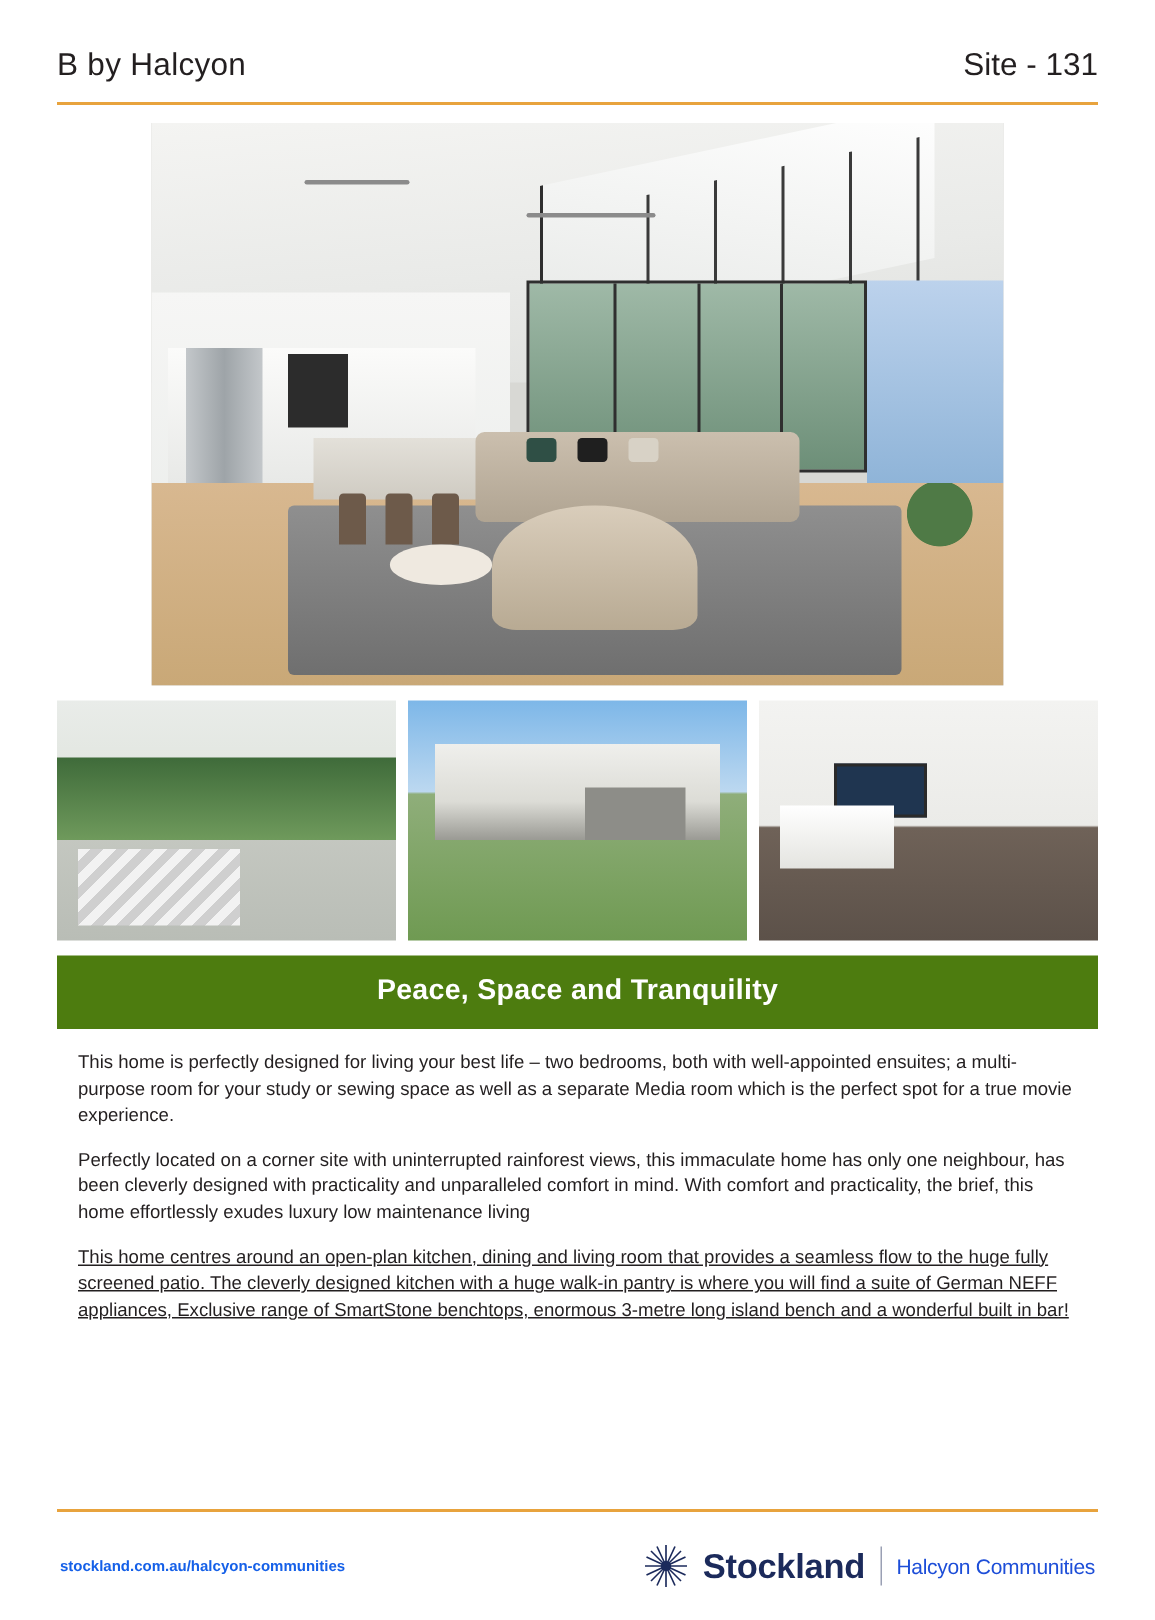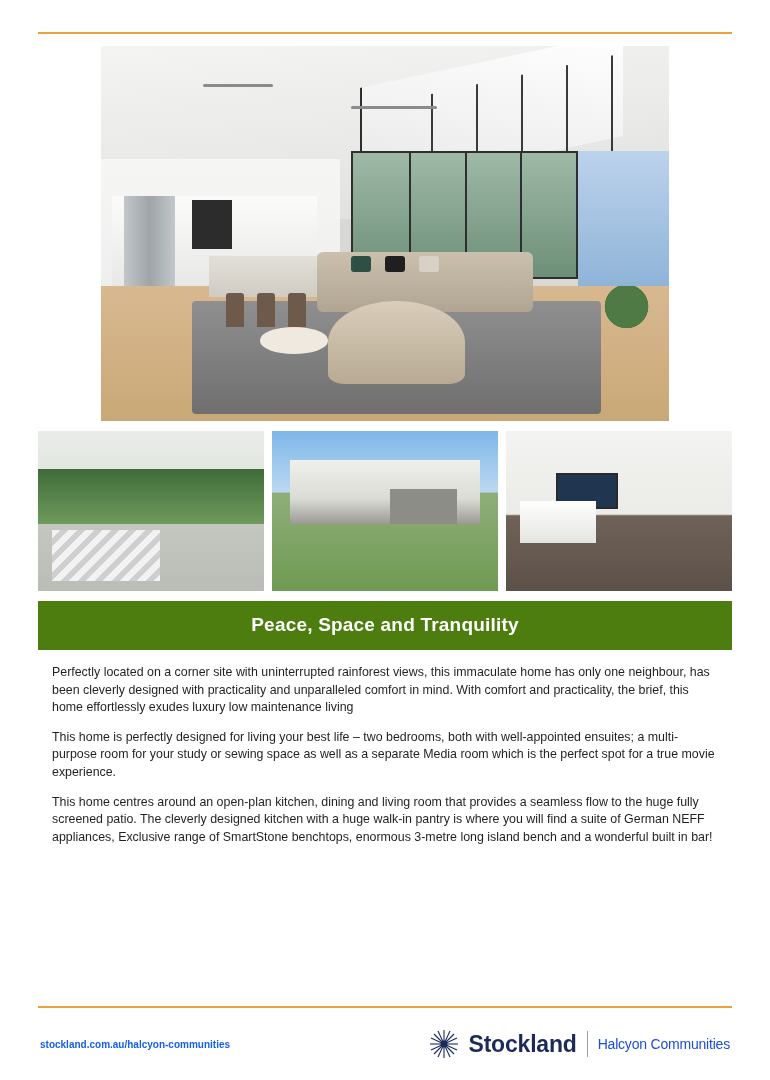--- a/index.html
+++ b/index.html
@@ -207,21 +207,21 @@
   }
   
   .copy {
     margin-top: 14px;
     padding: 0 14px 0 14px;
     font-size: 12.4px;
     line-height: 1.42;
     color: #231f20;
   }
   .copy p { margin: 0 0 12px 0; }
-  .copy p:last-child { margin-bottom: 15px; }
+  .copy p:last-child { margin-bottom: 15px; text-decoration: underline; }
   
   .footer-rule {
     margin-top: auto;
     height: 2px;
     background: #e8a33d;
     width: 100%;
   }
   .footer {
     height: 72px;
     display: flex;
@@ -260,20 +260,24 @@
     font-size: 14px;
     color: #1d4ed8;
     letter-spacing: -0.2px;
   }
 </style>
 </head>
 <body>
 
 <div class="page">
 
+  <div class="header">
+    <div class="brand">B by Halcyon</div>
+    <div class="site-label">Site - 131</div>
+  </div>
   <div class="rule"></div>
 
   <div class="hero-wrap">
     <div class="hero">
       <div class="ceiling"></div>
       <div class="window-frame">
         <i style="left:16%"></i>
           <i style="left:34%"></i>
           <i style="left:52%"></i>
           <i style="left:70%"></i>
@@ -311,22 +315,22 @@
 
   <div class="thumbs">
     <div class="thumb alfresco"></div>
     <div class="thumb facade"></div>
     <div class="thumb media"></div>
   </div>
 
   <div class="banner">Peace, Space and Tranquility</div>
 
   <div class="copy">
+    <p>This home is perfectly designed for living your best life – two bedrooms, both with well-appointed ensuites; a multi-purpose room for your study or sewing space as well as a separate Media room which is the perfect spot for a true movie experience.</p>
     <p>Perfectly located on a corner site with uninterrupted rainforest views, this immaculate home has only one neighbour, has been cleverly designed with practicality and unparalleled comfort in mind. With comfort and practicality, the brief, this home effortlessly exudes luxury low maintenance living</p>
-    <p>This home is perfectly designed for living your best life – two bedrooms, both with well-appointed ensuites; a multi-purpose room for your study or sewing space as well as a separate Media room which is the perfect spot for a true movie experience.</p>
     <p>This home centres around an open-plan kitchen, dining and living room that provides a seamless flow to the huge fully screened patio.  The cleverly designed kitchen with a huge walk-in pantry is where you will find a suite of German NEFF appliances, Exclusive range of SmartStone benchtops, enormous 3-metre long island bench and a wonderful built in bar!</p>
   </div>
 
   <div class="footer-rule"></div>
 
   <div class="footer">
     <a class="footer-link" href="#">stockland.com.au/halcyon-communities</a>
     <div class="logo">
       <div class="logo-mark">
         <svg width="30" height="30" viewBox="0 0 30 30" aria-hidden="true">

